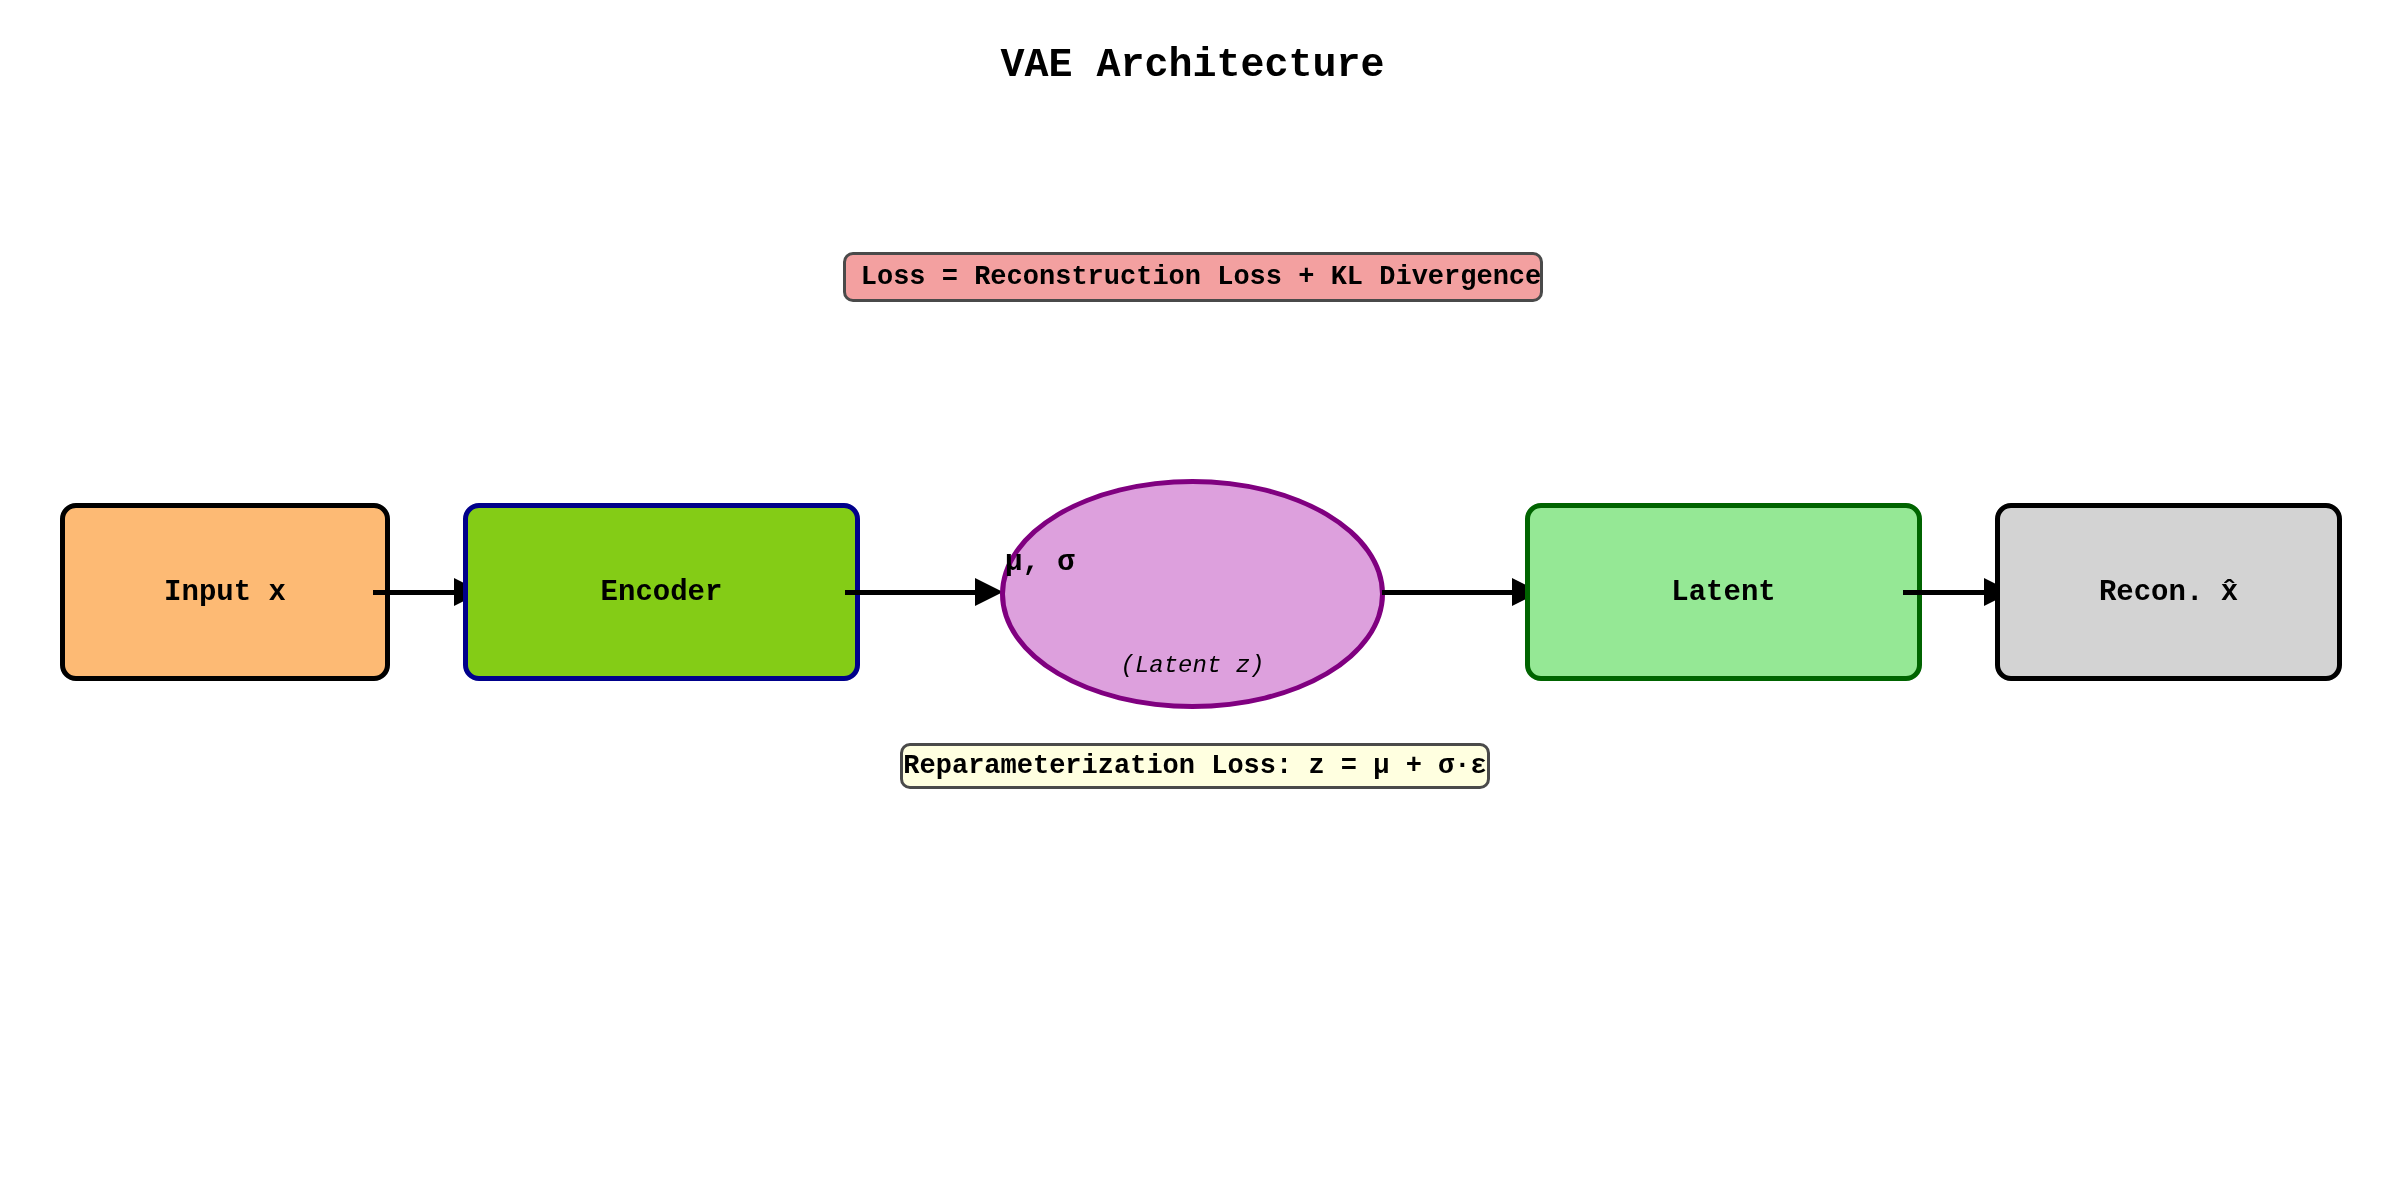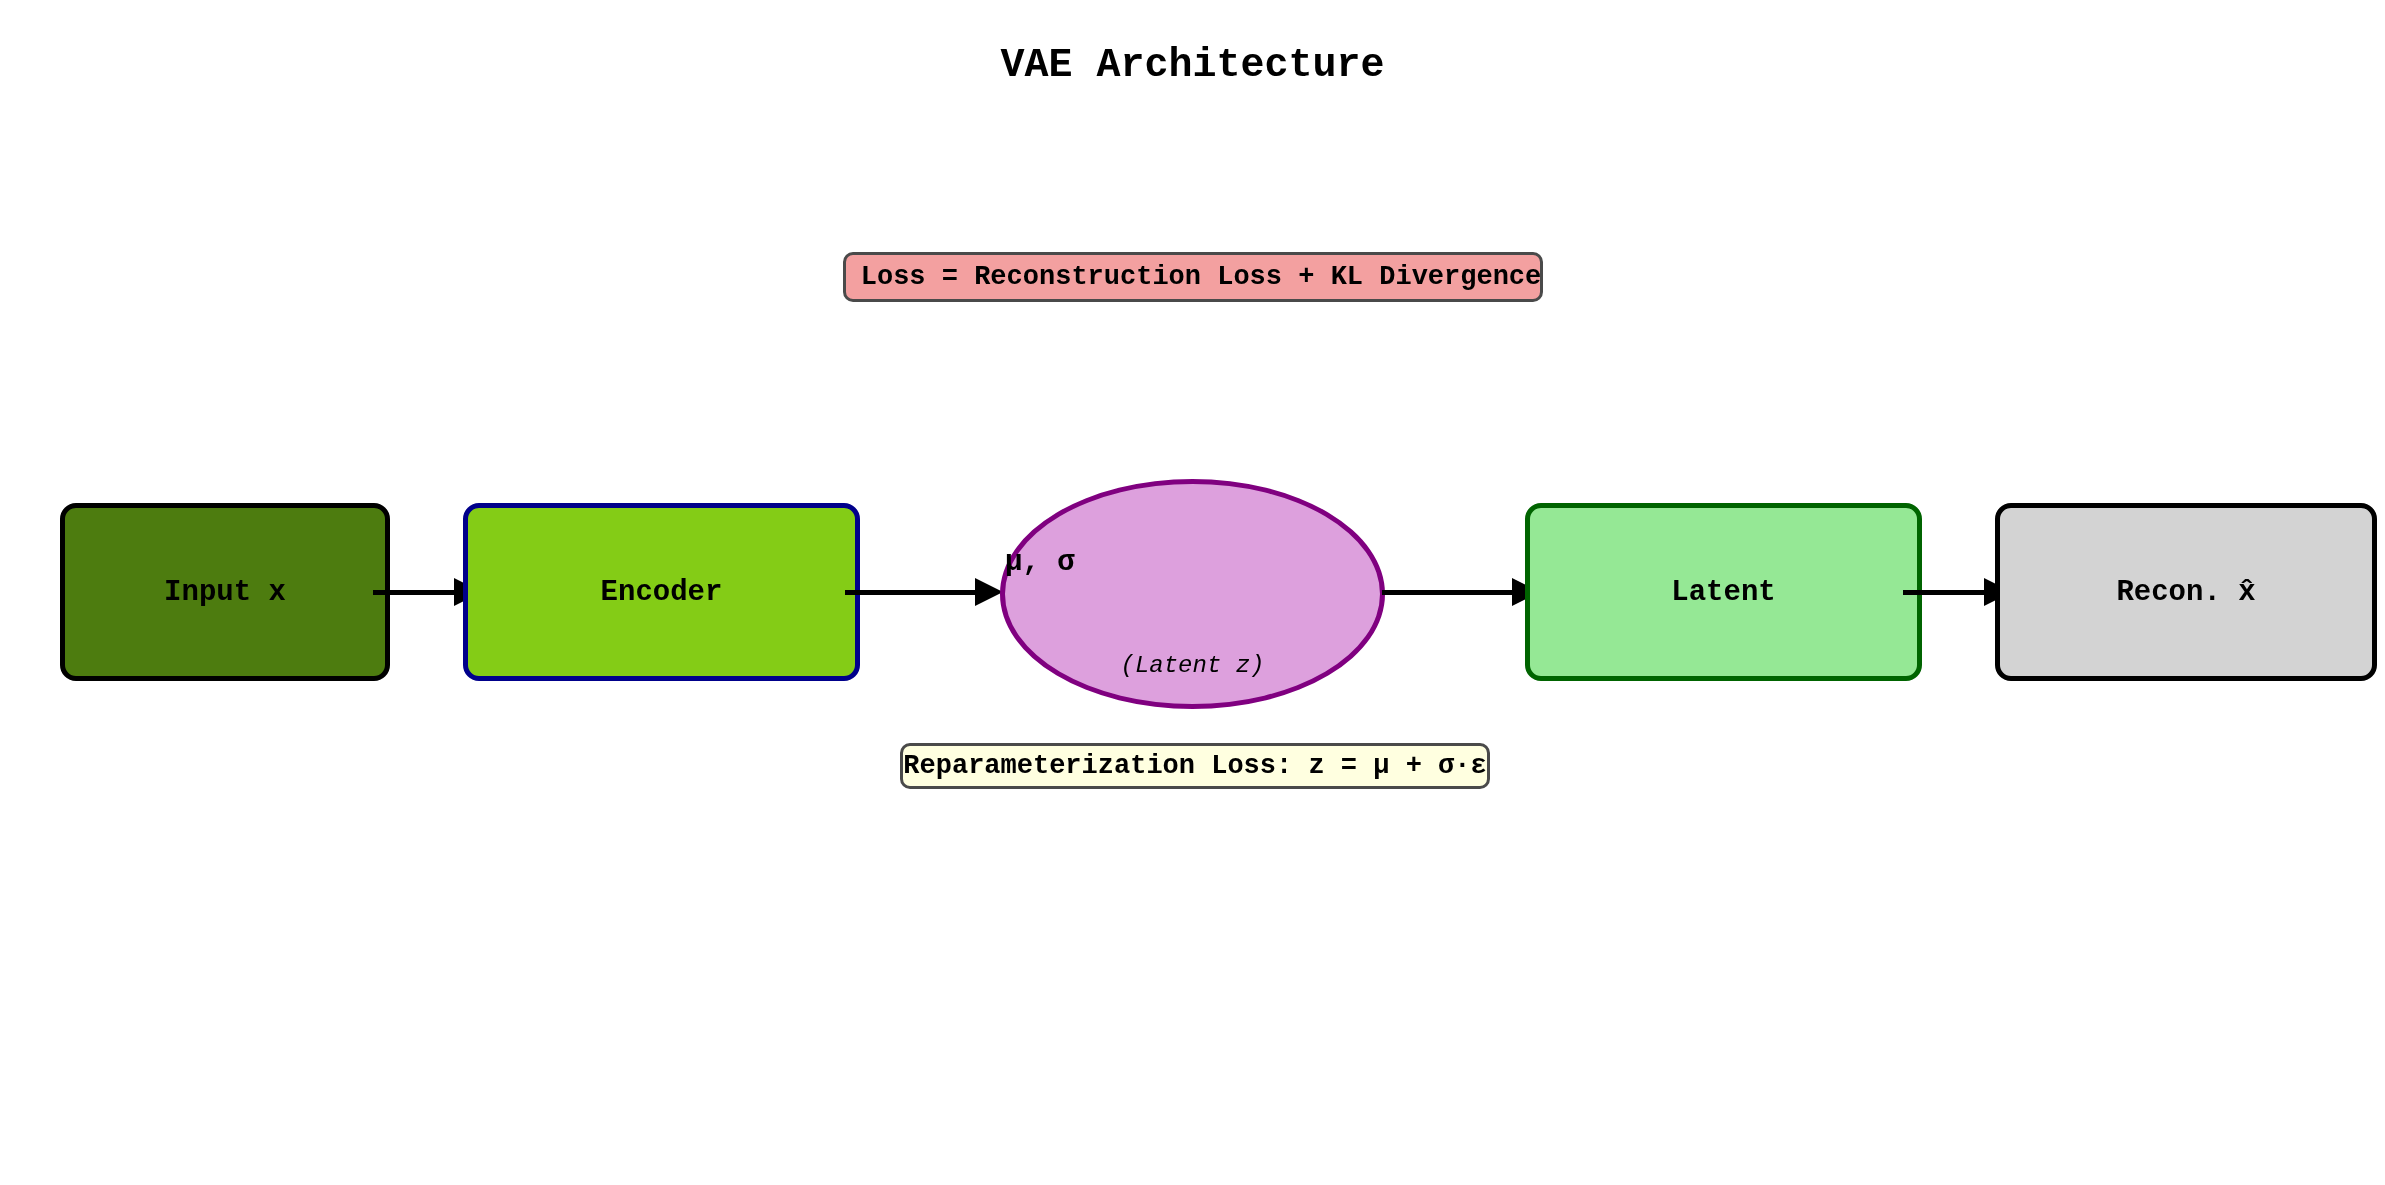--- a/index.html
+++ b/index.html
@@ -61,24 +61,24 @@
     font-size: 29px;
     font-weight: bold;
     white-space: nowrap;
   }
   .rounded-box {
     top: 503px;
     height: 178px;
     border-radius: 16px;
     border: 5px solid #000000;
   }
-  .node-input   { left: 60px;   width: 330px; background: #4d7c0f; border-color: #000000; }
+  .node-input   { left: 60px;   width: 330px; background: #fdba74; border-color: #000000; }
   .node-encoder { left: 463px;  width: 397px; background: #84cc16; border-color: #00008B; }
   .node-decoder { left: 1525px; width: 397px; background: #95E895; border-color: #006400; }
-  .node-recon   { left: 1995px; width: 382px; background: #D3D3D3; border-color: #000000; }
+  .node-recon   { left: 1995px; width: 347px; background: #D3D3D3; border-color: #000000; }
 
   .node-latent {
     left: 1000px; top: 479px;
     width: 385px; height: 230px;
     background: #DDA0DD;
     border: 5px solid #800080;
     border-radius: 50%;
     display: block;
   }
   .latent-label {

